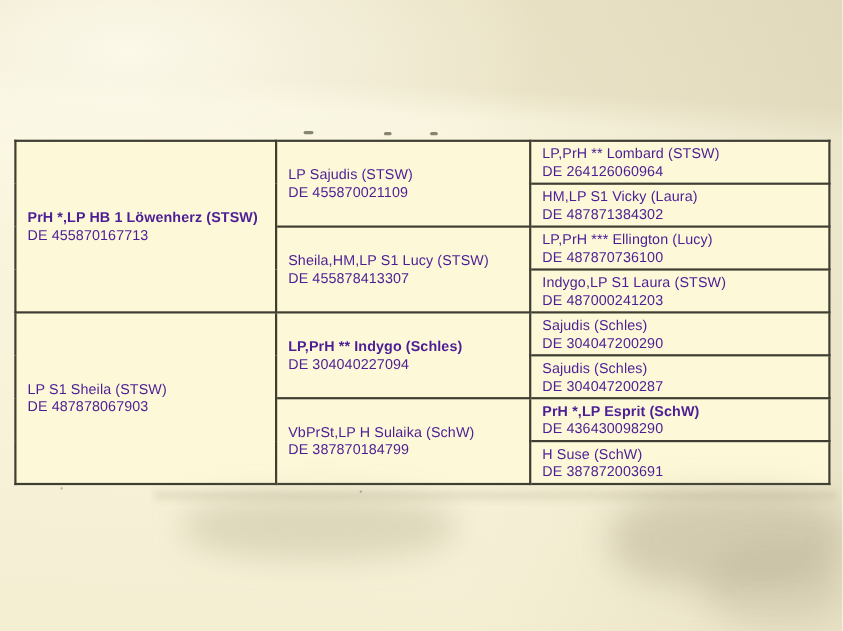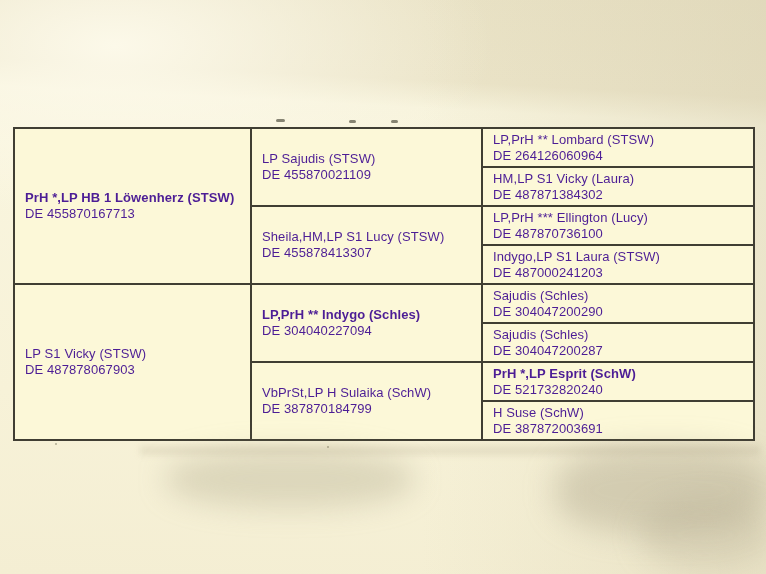--- a/index.html
+++ b/index.html
@@ -102,21 +102,21 @@
         </td>
       </tr>
       <tr>
         <td>
           <div class="nm">Indygo,LP S1 Laura (STSW)</div>
           <div class="rg">DE 487000241203</div>
         </td>
       </tr>
       <tr>
         <td rowspan="4">
-          <div class="nm">LP S1 Vicky (STSW)</div>
+          <div class="nm">LP S1 Sheila (STSW)</div>
           <div class="rg">DE 487878067903</div>
         </td>
         <td rowspan="2">
           <div class="nm b">LP,PrH ** Indygo (Schles)</div>
           <div class="rg">DE 304040227094</div>
         </td>
         <td>
           <div class="nm">Sajudis (Schles)</div>
           <div class="rg">DE 304047200290</div>
         </td>
@@ -127,21 +127,21 @@
           <div class="rg">DE 304047200287</div>
         </td>
       </tr>
       <tr>
         <td rowspan="2">
           <div class="nm">VbPrSt,LP H Sulaika (SchW)</div>
           <div class="rg">DE 387870184799</div>
         </td>
         <td>
           <div class="nm b">PrH *,LP Esprit (SchW)</div>
-          <div class="rg">DE 521732820240</div>
+          <div class="rg">DE 436430098290</div>
         </td>
       </tr>
       <tr>
         <td>
           <div class="nm">H Suse (SchW)</div>
           <div class="rg">DE 387872003691</div>
         </td>
       </tr>
     </tbody>
   </table>

